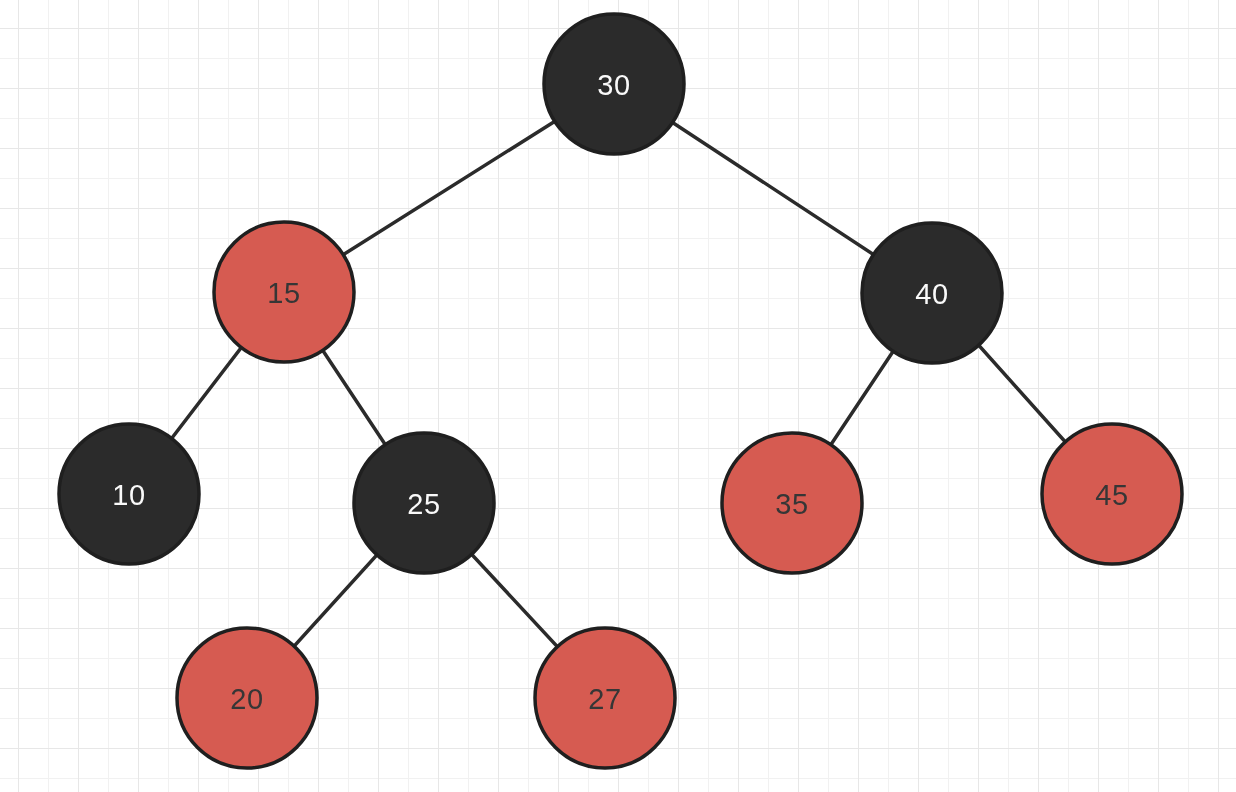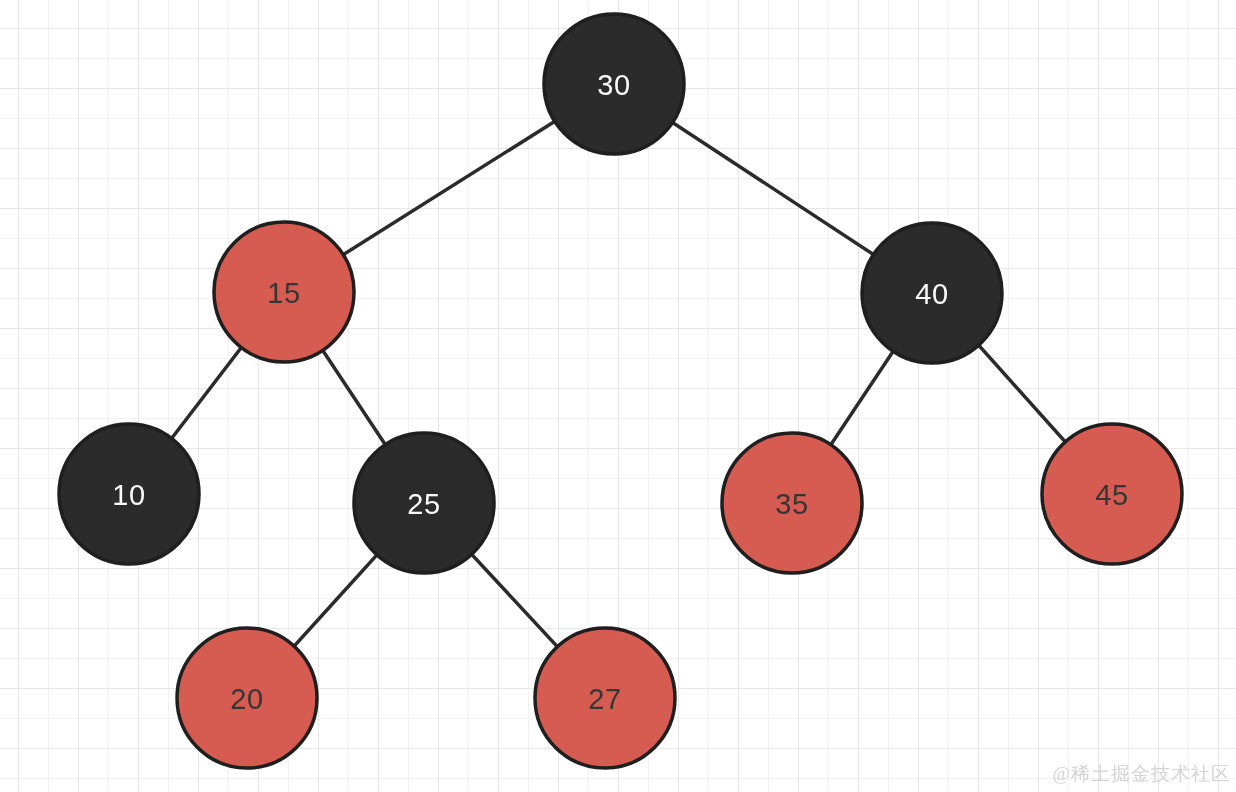--- a/index.html
+++ b/index.html
@@ -91,14 +91,13 @@
         <g>
           <circle cx="247" cy="698" r="70" fill="#d65b51" stroke="#1f1f1f" stroke-width="3.5"></circle>
           <text x="247" y="699" text-anchor="middle" dominant-baseline="central" class="node-label" fill="#363636">20</text>
         </g>
         <g>
           <circle cx="605" cy="698" r="70" fill="#d65b51" stroke="#1f1f1f" stroke-width="3.5"></circle>
           <text x="605" y="699" text-anchor="middle" dominant-baseline="central" class="node-label" fill="#363636">27</text>
         </g>
       </g>
   </svg>
-  <div class="watermark">@稀土掘金技术社区</div>
 </div>
 
 </body></html>

